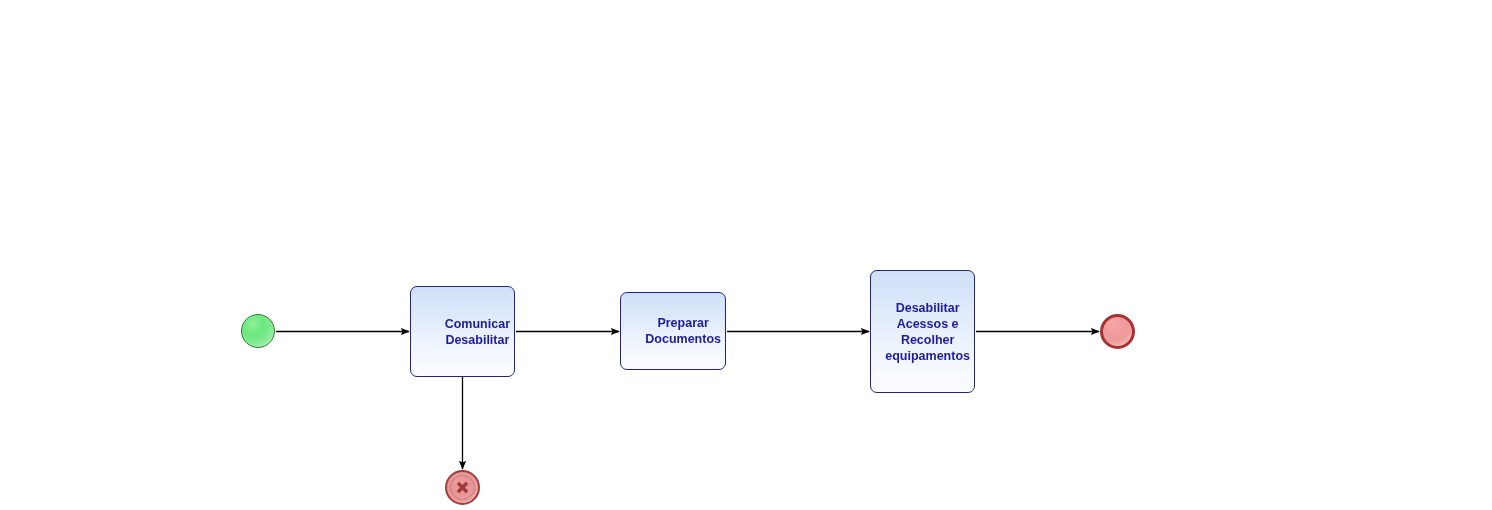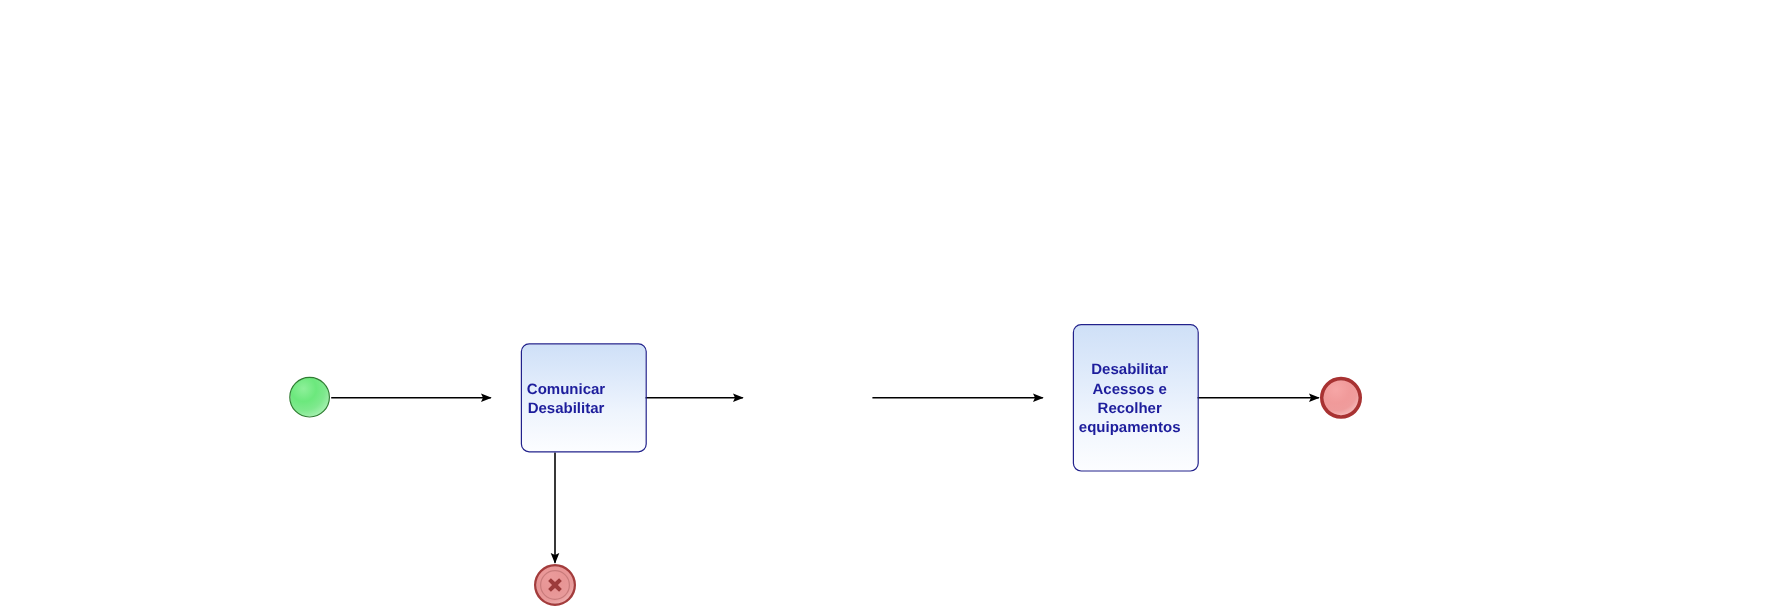--- a/index.html
+++ b/index.html
@@ -29,30 +29,29 @@
 
   
   .task {
     position: absolute;
     box-sizing: border-box;
     border: 1.5px solid #22228c;
     border-radius: 7px;
     background: linear-gradient(to bottom, #cfe0f7 0%, #dbe8fa 26%, #eef4fd 62%, #fcfdff 100%);
     display: flex;
     align-items: center;
-    justify-content: flex-start;
+    justify-content: flex-end;
     text-align: center;
     color: #1d1d9c;
     font-family: "Liberation Sans", sans-serif;
     font-size: 12.5px;
     font-weight: bold;
     line-height: 16px;
     letter-spacing: 0px;
     padding: 2px 4px;
-    margin-left: 24px;
   }
   .task .task-label {
     display: block;
     white-space: pre-line;
   }
 
   
   .event {
     position: absolute;
     box-sizing: border-box;
@@ -112,20 +111,24 @@
     <line x1="462.5" y1="377" x2="462.5" y2="469" stroke="#000000" stroke-width="1.3" marker-end="url(#arrowhead)"></line>
   </svg>
 
   <div class="event event-start" style="left:241px; top:314px; width:34px; height:34px;"></div>
 
   <div class="task" style="left:410px; top:286px; width:105px; height:91px;">
     <span class="task-label">Comunicar
 Desabilitar</span>
   </div>
 
+  <div class="task" style="left:620px; top:292px; width:106px; height:78px;">
+    <span class="task-label">Preparar
+Documentos</span>
+  </div>
 
   <div class="task" style="left:870px; top:270px; width:105px; height:123px;">
     <span class="task-label">Desabilitar
 Acessos e
 Recolher
 equipamentos</span>
   </div>
 
   <div class="event event-end" style="left:1100px; top:314px; width:35px; height:35px;"></div>
 

